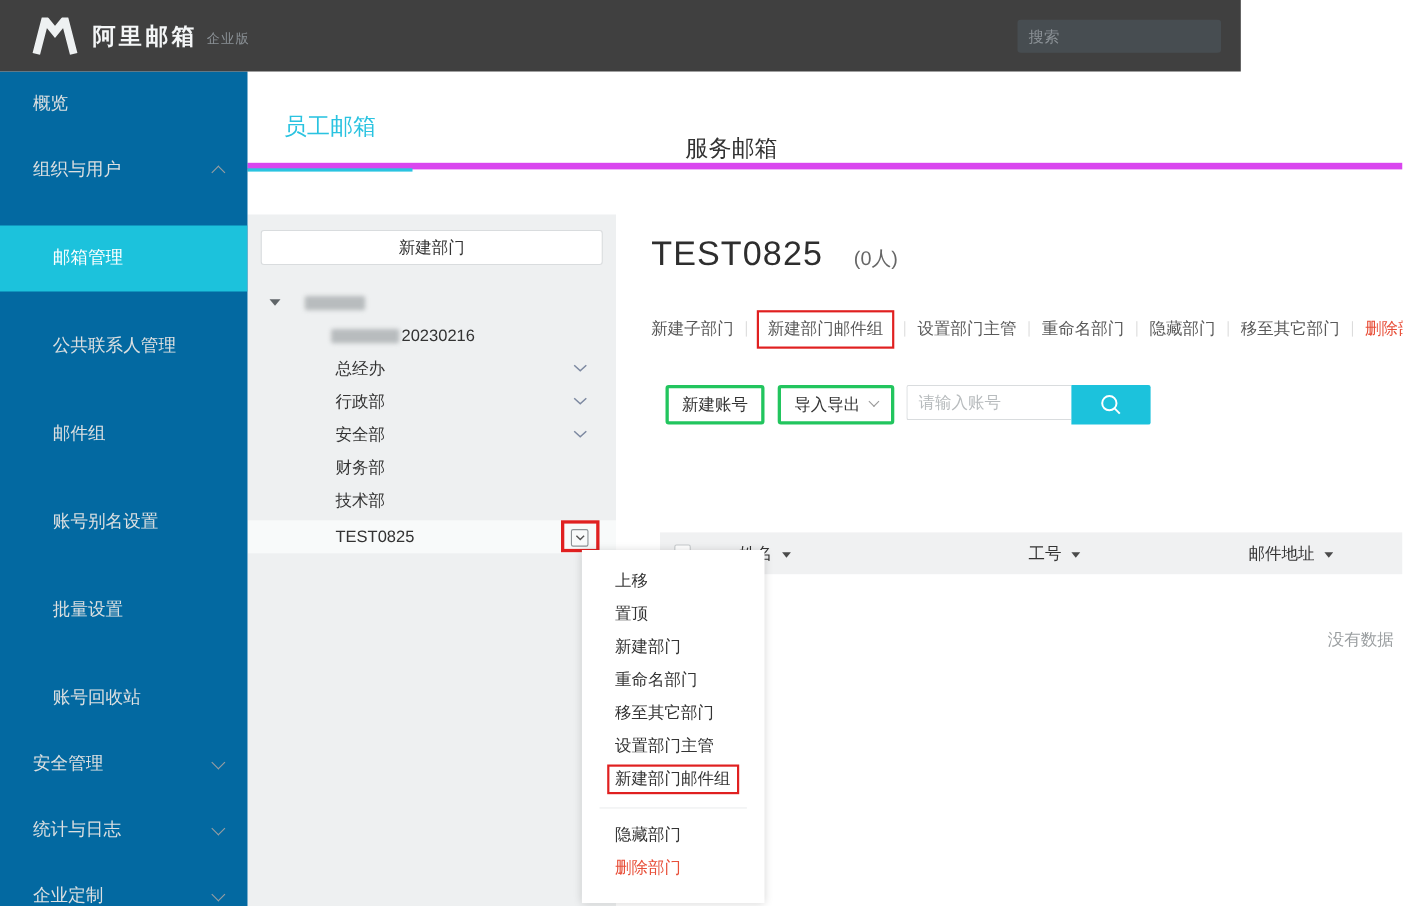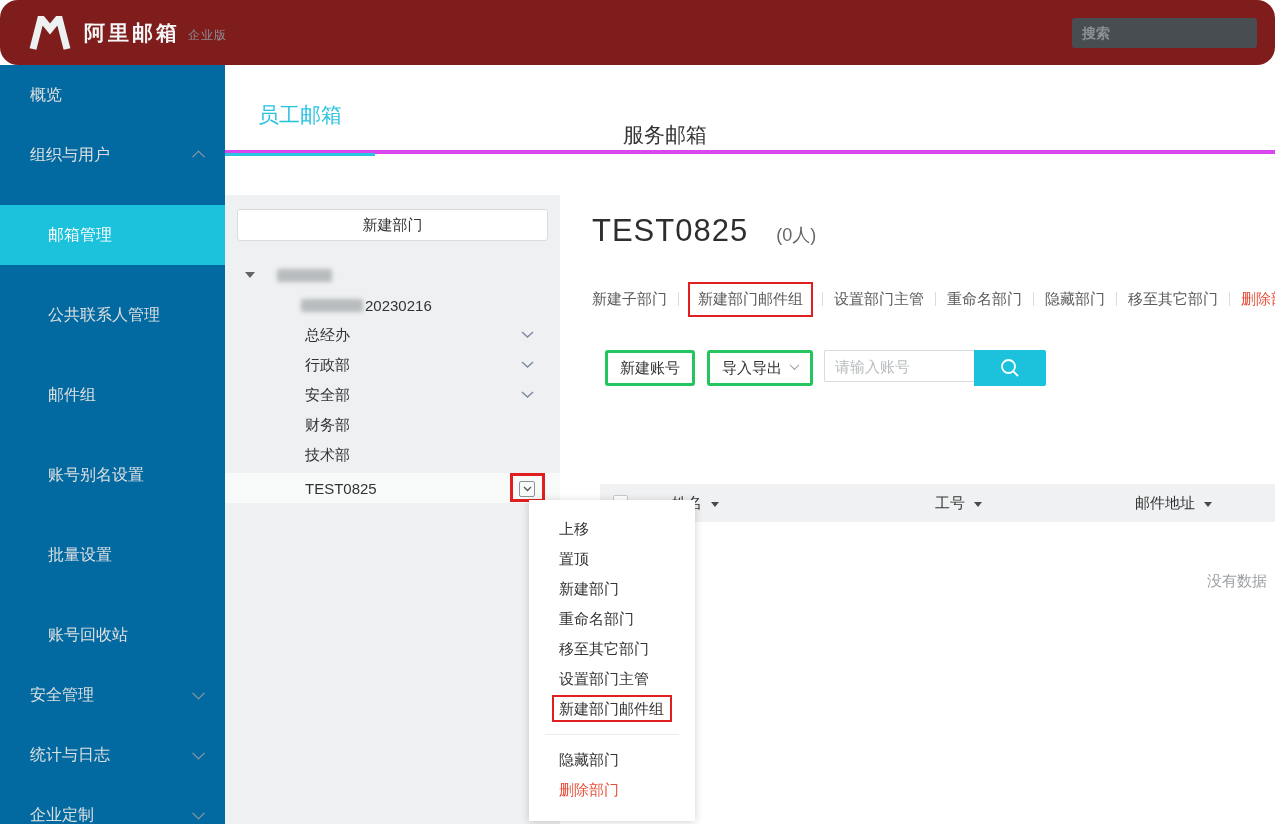--- a/index.html
+++ b/index.html
@@ -1,45 +1,45 @@
 <!DOCTYPE html>
 <html><head>
 <meta charset="utf-8">
 <style>
   * { margin:0; padding:0; box-sizing:border-box; }
   html,body { width:1275px; height:824px; }
   body { position:relative; overflow:hidden; background:#fff;
          font-family:"Liberation Sans","DejaVu Sans",sans-serif; color:#333; }
 
   
-  .topbar { position:absolute; left:0; top:0; width:1275px; height:65px; background:#7f1d1d; z-index:30;border-radius:18px; }
+  .topbar { position:absolute; left:0; top:0; width:1128px; height:65px; background:#404040; z-index:30; }
   .brand { position:absolute; left:28px; top:0; height:65px; display:flex; align-items:center; }
   .logo-m { margin-right:12px; display:block; }
   .brand-name { color:#f4f6f7; font-size:21px; font-weight:700; letter-spacing:3px; }
   .brand-edition { color:#8b9196; font-size:12px; margin-left:8px; margin-top:6px; letter-spacing:1px; }
   .search-box { position:absolute; right:18px; top:18px; width:185px; height:30px; background:#474d51;
                 border-radius:3px; display:flex; align-items:center; padding:0 10px; }
   .search-box input { flex:1; background:transparent; border:none; outline:none; color:#cfd3d5; font-size:14px;
-                      font-family:inherit;font-weight:bold; }
+                      font-family:inherit; }
   .search-box input::placeholder { color:#8b9196; }
 
   
   .sidebar { position:absolute; left:0; top:65px; width:225px; height:759px; background:#0369a1; overflow:hidden; z-index:20; }
   .side-item { position:relative; height:60px; line-height:60px; padding-left:30px; color:#dde0e1; font-size:16px; cursor:pointer; }
   .side-item.child { padding-left:48px;margin-top:20px; }
   .side-item.active { background:#1cc2dc; color:#fff; }
   .chev { position:absolute; right:22px; top:50%; width:9px; height:9px;
           border-right:1px solid #989ea2; border-bottom:1px solid #989ea2; }
   .chev.down { transform:translateY(-70%) rotate(45deg); }
   .chev.up   { transform:translateY(-30%) rotate(-135deg); }
 
   
   .content { position:absolute; left:225px; top:65px; width:1050px; height:759px; background:#fff; }
 
-  .tabbar { position:absolute; left:0; top:0; width:1050px; height:89px; border-bottom:4px solid #d946ef; }
+  .tabbar { position:absolute; left:0; top:0; width:1050px; height:89px; border-bottom:6px solid #d946ef; }
   .tab { position:absolute; top:0; width:150px; height:89px; display:flex; align-items:center; justify-content:center;
          padding-top:10px; font-size:21px; color:#333; cursor:pointer; }
   .tab.active { color:#2ac3e0; }
   .tab.active::after { content:""; position:absolute; left:0; right:0; bottom:-2px; height:3px; background:#2ac3e0; }
   .tab.t1 { left:0; }
   .tab.t2 { left:365px;margin-top:20px; }
 
   
   .tree-panel { position:absolute; left:0; top:130px; width:335px; height:629px; background:#eef0f1; }
   .new-dept-btn { position:absolute; left:12px; top:14px; width:311px; height:32px; background:#fff;

